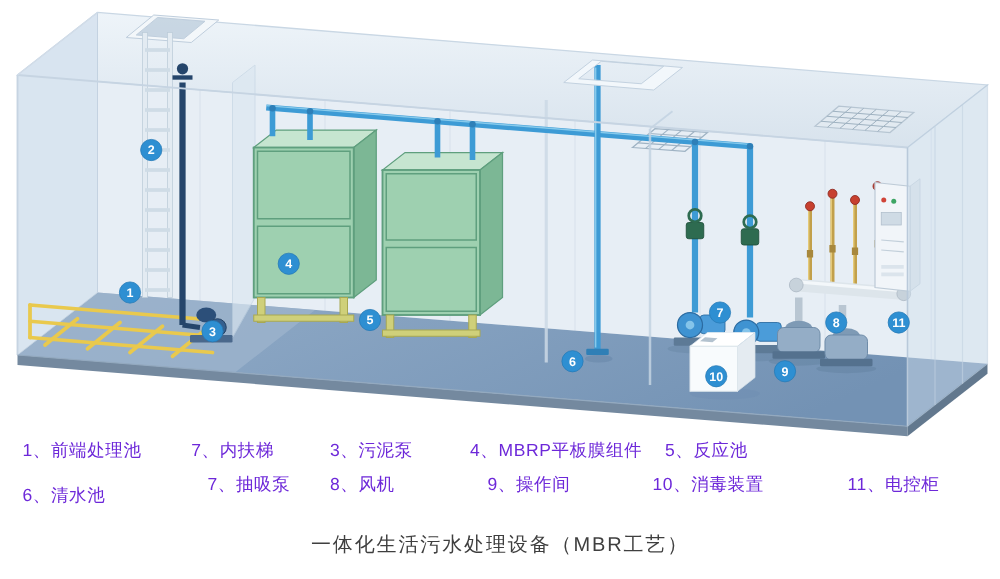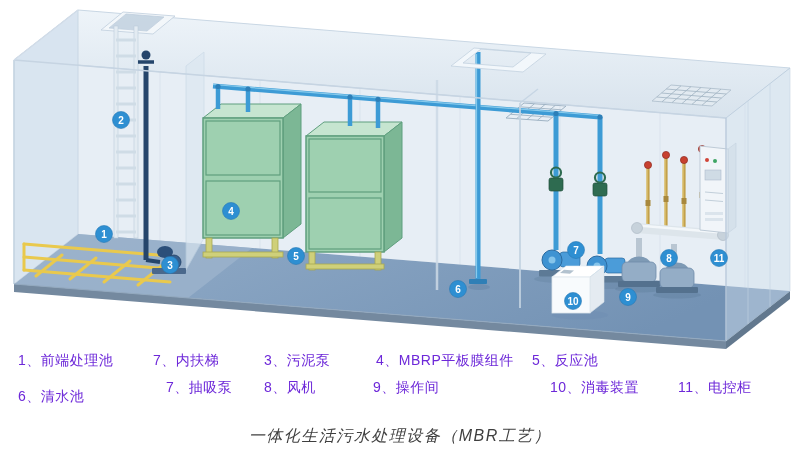--- a/index.html
+++ b/index.html
@@ -7,21 +7,21 @@
     width:800px;height:463px;position:relative;overflow:hidden;
     background:#ffffff;font-family:"Liberation Sans",sans-serif;
   }
   #figure{position:absolute;top:0;left:0;width:800px;height:352px;}
   .legend-item{
     position:absolute;font-size:14px;color:#6d28d9;
     letter-spacing:.5px;white-space:nowrap;line-height:20px;
   }
   #diagram-title{
     position:absolute;top:426px;left:0;width:800px;text-align:center;
-    font-size:16px;color:#3f3f3f;letter-spacing:1.5px;font-weight:500;font-style:italic;
+    font-size:16px;color:#3f3f3f;letter-spacing:1.5px;font-weight:500;
   }
   .badge-num{fill:#ffffff;font-size:10px;font-weight:bold;text-anchor:middle;
     font-family:"Liberation Sans",sans-serif;}
 </style>
 </head>
 <body>
 
 <div id="figure">
 <svg width="800" height="352" viewBox="0 0 800 352" xmlns="http://www.w3.org/2000/svg">
   <defs>
@@ -346,18 +346,18 @@
 
 <div>
   <span class="legend-item" style="top:350px;left:18px">1、前端处理池</span>
   <span class="legend-item" style="top:350px;left:153px">7、内扶梯</span>
   <span class="legend-item" style="top:350px;left:264px">3、污泥泵</span>
   <span class="legend-item" style="top:350px;left:376px">4、MBRP平板膜组件</span>
   <span class="legend-item" style="top:350px;left:532px">5、反应池</span>
   <span class="legend-item" style="top:386px;left:18px">6、清水池</span>
   <span class="legend-item" style="top:377px;left:166px">7、抽吸泵</span>
   <span class="legend-item" style="top:377px;left:264px">8、风机</span>
-  <span class="legend-item" style="top:377px;left:373px">9、操作间</span>
-  <span class="legend-item" style="top:377px;left:550px">10、消毒装置</span>
+  <span class="legend-item" style="top:377px;left:390px">9、操作间</span>
+  <span class="legend-item" style="top:377px;left:522px">10、消毒装置</span>
   <span class="legend-item" style="top:377px;left:678px">11、电控柜</span>
 </div>
 
 <div id="diagram-title">一体化生活污水处理设备（MBR工艺）</div>
 
 </body></html>

